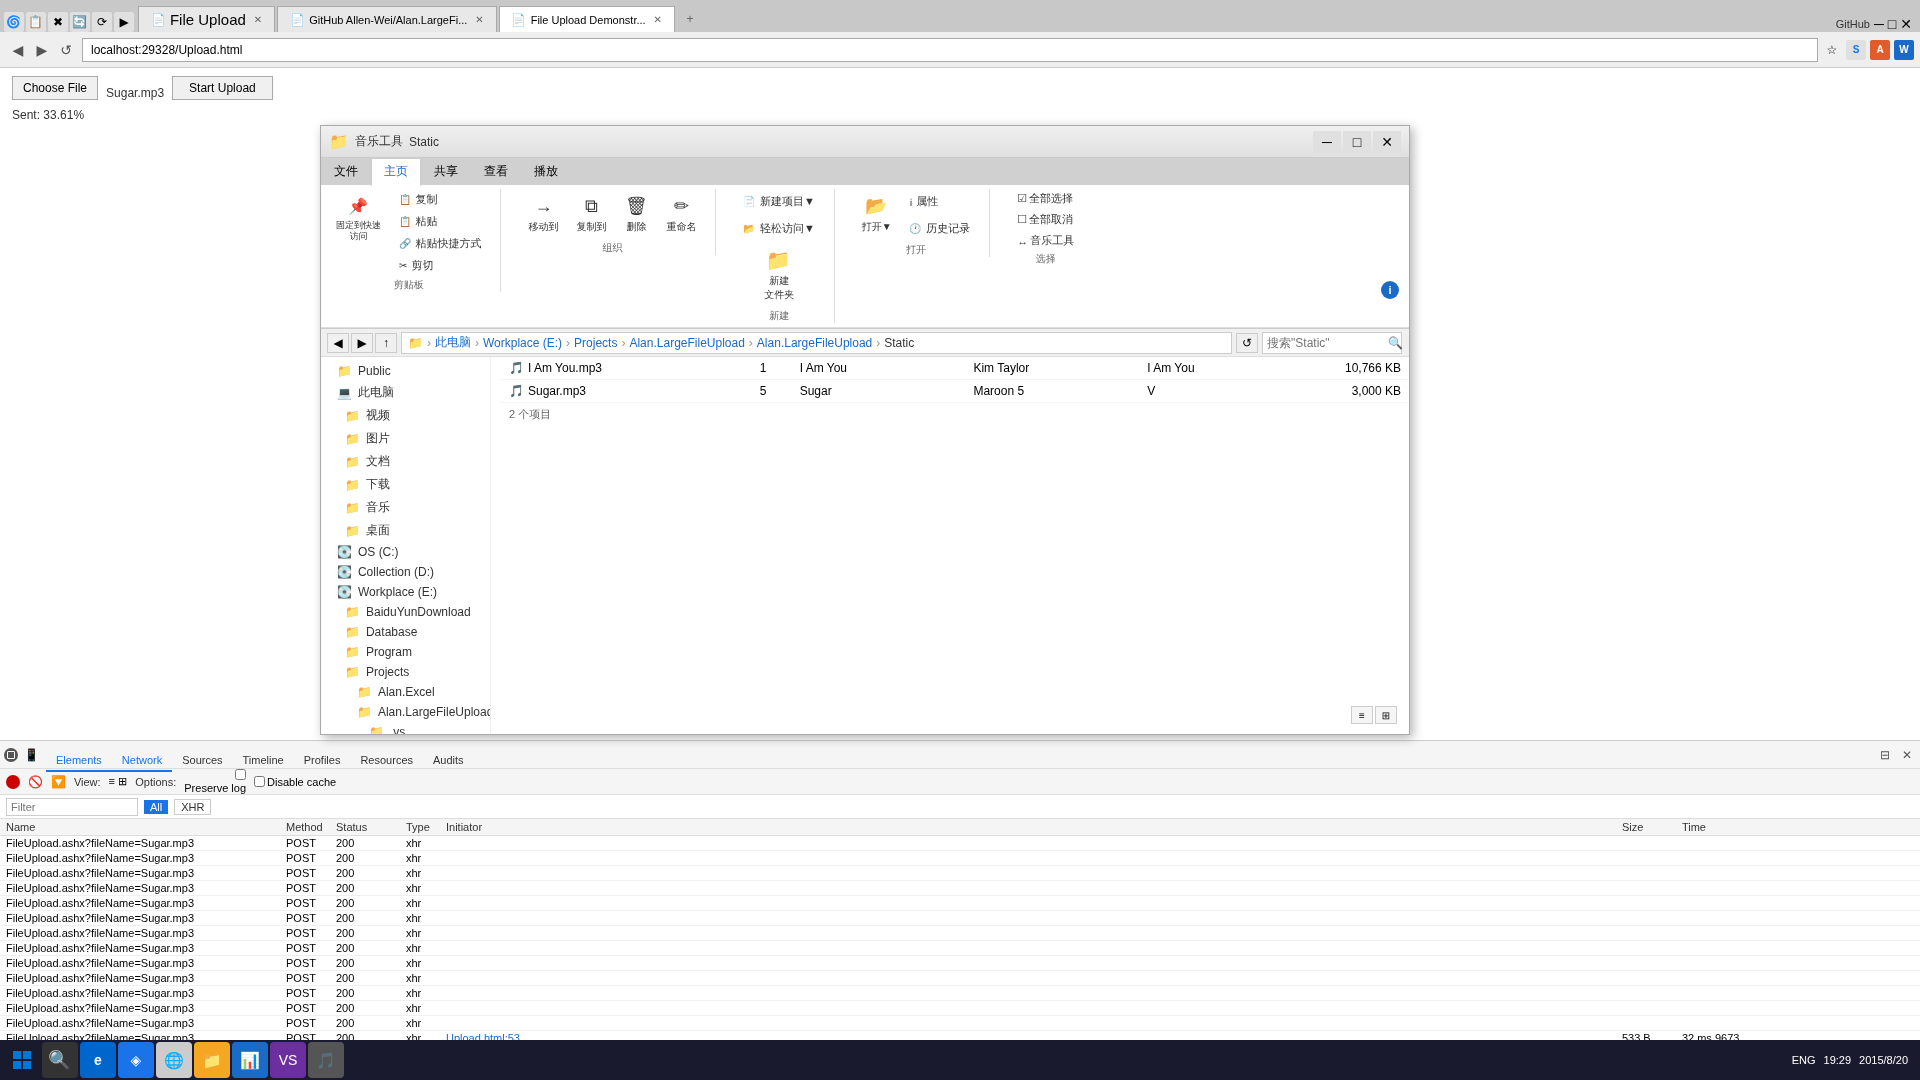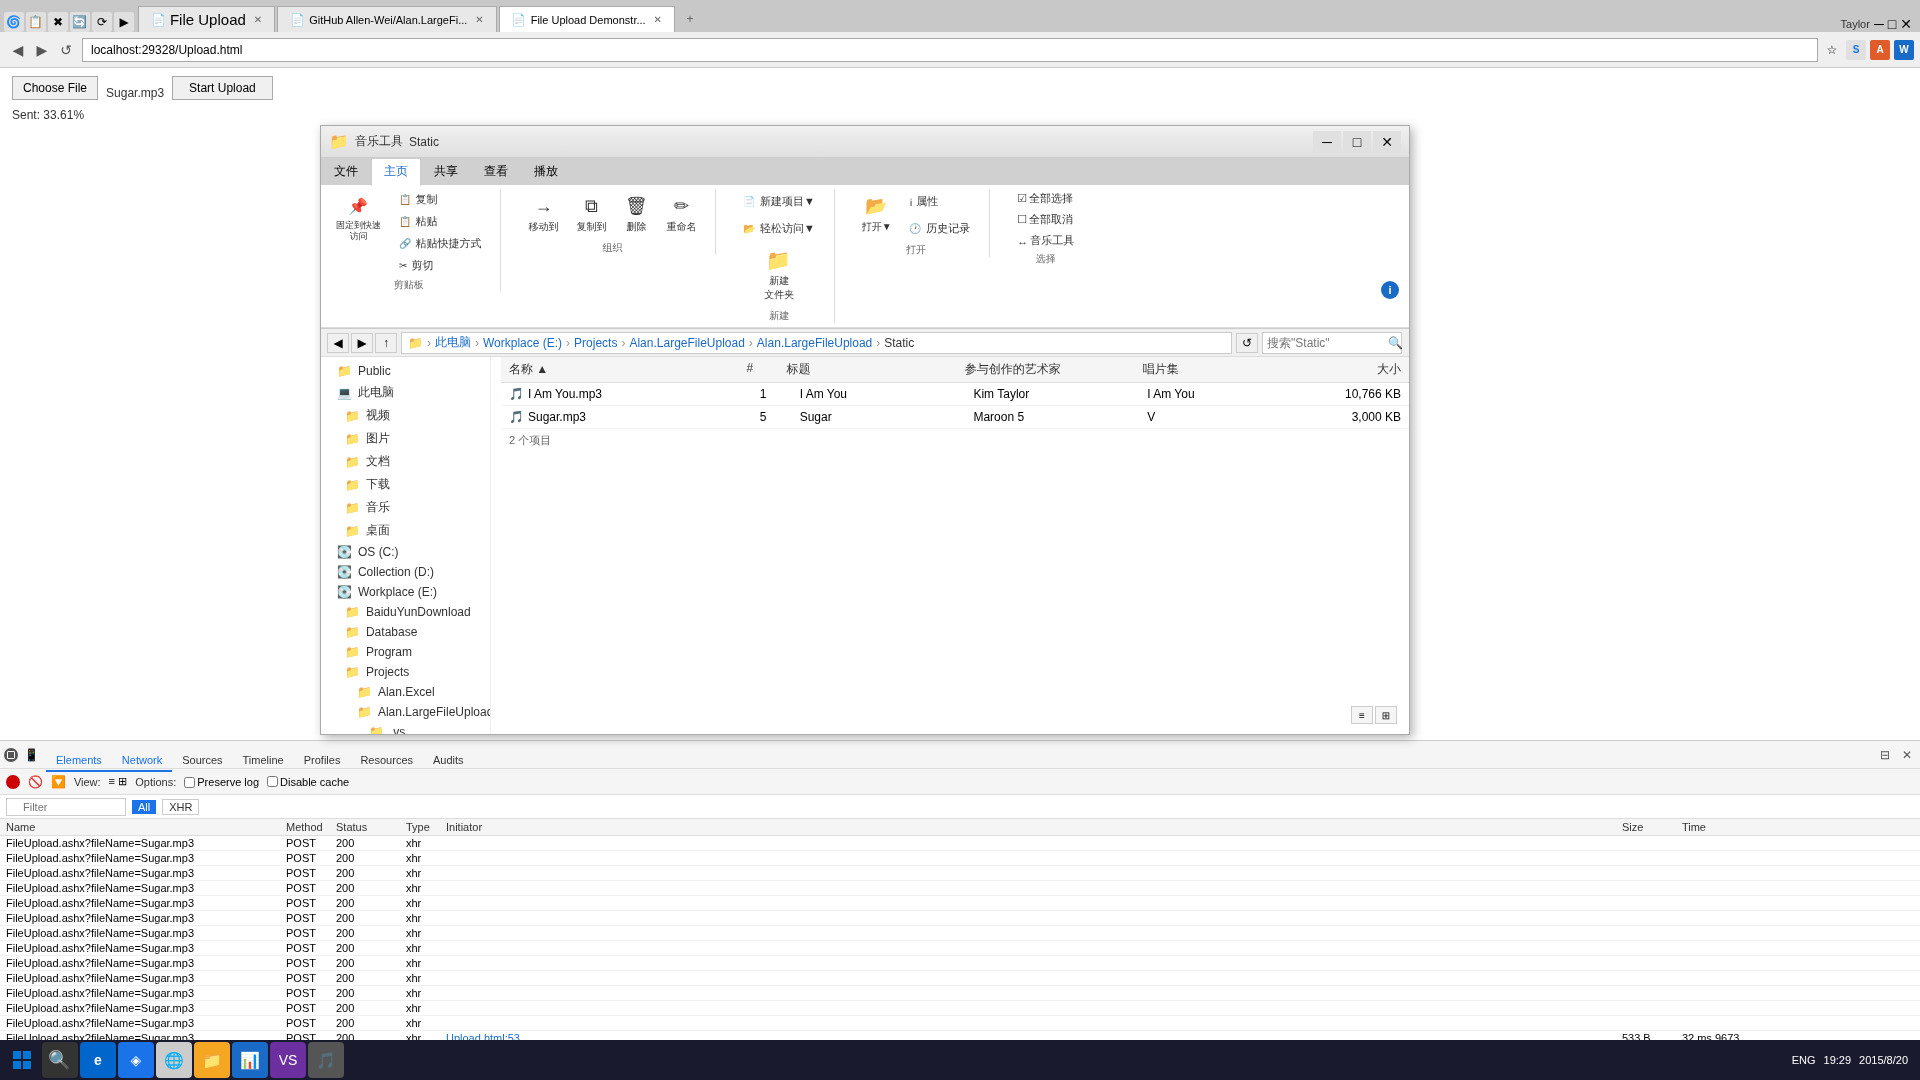--- a/index.html
+++ b/index.html
@@ -30,21 +30,21 @@
 
     
     .devtools-panel { position: absolute; bottom: 0; left: 0; right: 0; height: 340px; background: #fff; border-top: 1px solid #ccc; }
     .devtools-tabs { display: flex; align-items: center; background: #f5f5f5; border-bottom: 1px solid #ddd; height: 28px; padding: 0 4px; }
     .devtools-tab { padding: 4px 10px; font-size: 11px; cursor: pointer; color: #333; border-bottom: 2px solid transparent; margin-top: 13px; }
     .devtools-tab.active { border-bottom: 2px solid #1a73e8; color: #1a73e8; }
     .devtools-toolbar { display: flex; align-items: center; background: #f5f5f5; border-bottom: 1px solid #ddd; height: 26px; padding: 0 6px; gap: 8px; font-size: 11px; }
     .devtools-toolbar-label { font-size: 11px; color: #333; }
     .record-btn { width: 14px; height: 14px; border-radius: 50%; background: #c00; border: none; cursor: pointer; }
     .filter-row { display: flex; align-items: center; background: #fff; border-bottom: 1px solid #ddd; height: 24px; padding: 0 6px; gap: 6px; }
-    .filter-input { height: 18px; border: 1px solid #ccc; padding: 0 16px; font-size: 11px; width: 120px; }
+    .filter-input { height: 18px; border: 1px solid #ccc; padding: 0 4px; font-size: 11px; width: 132px; }
     .all-btn { padding: 1px 6px; background: #1a73e8; color: #fff; border: none; font-size: 11px; cursor: pointer; }
     .xhr-btn { padding: 1px 6px; background: transparent; color: #333; border: 1px solid #ccc; font-size: 11px; cursor: pointer; }
 
     
     .network-table-container { overflow-y: auto; height: calc(100% - 100px); }
     .network-table { width: 100%; border-collapse: collapse; font-size: 11px; }
     .network-table th { background: #f5f5f5; border-bottom: 1px solid #ddd; padding: 2px 6px; text-align: left; font-weight: normal; color: #333; position: sticky; top: 0; }
     .network-table td { padding: 1px 6px; border-bottom: 1px solid #f0f0f0; white-space: nowrap; overflow: hidden; text-overflow: ellipsis; max-width: 200px; }
     .network-status { display: flex; padding: 2px 6px; background: #f5f5f5; border-top: 1px solid #ddd; font-size: 11px; color: #333; }
 
@@ -142,21 +142,21 @@
       <span class="close-btn">✕</span>
     </div>
     <div class="tab active">
       <span>📄</span>
       <span style="font-size:11px;margin-left:4px;">File Upload Demonstr...</span>
       <span class="close-btn">✕</span>
     </div>
     <div style="width:26px;height:26px;display:flex;align-items:center;justify-content:center;cursor:pointer;color:#666;">+</div>
     <div style="flex:1;"></div>
     <div style="display:flex;align-items:center;gap:4px;padding-right:8px;">
-      <span style="font-size:11px;color:#333;">Taylor</span>
+      <span style="font-size:11px;color:#333;">GitHub</span>
       <span style="font-size:14px;cursor:pointer;">─</span>
       <span style="font-size:14px;cursor:pointer;">□</span>
       <span style="font-size:14px;cursor:pointer;">✕</span>
     </div>
   </div>
 
   <div class="address-bar-row">
     <button class="nav-btn">◀</button>
     <button class="nav-btn">▶</button>
     <button class="nav-btn">↺</button>
@@ -198,21 +198,21 @@
       <div style="font-size:12px;color:#555;cursor:pointer;padding:0 4px;">✕</div>
     </div>
 
     <div class="devtools-toolbar">
       <button class="record-btn"></button>
       <span style="font-size:12px;cursor:pointer;">🚫</span>
       <span style="font-size:12px;cursor:pointer;">🔽</span>
       <span class="devtools-toolbar-label">View:</span>
       <span style="font-size:11px;">≡ ⊞</span>
       <span class="devtools-toolbar-label">Options:</span>
-      <label style="display:flex;align-items:flex-end;gap:2px;font-size:11px;cursor:pointer;">
+      <label style="display:flex;align-items:flex-end;gap:2px;font-size:11px;cursor:pointer;flex-direction:column;">
         <input type="checkbox" style="width: 11px; height: 11px;">
         <span>Preserve log</span>
       </label>
       <label style="display:flex;align-items:center;gap:2px;font-size:11px;cursor:pointer;">
         <input type="checkbox" style="width: 11px; height: 11px;">
         <span>Disable cache</span>
       </label>
     </div>
 
     <div class="filter-row">
@@ -646,28 +646,20 @@
           </div>
           <div class="fe-sidebar-item indent3 ">
             <span style="color:#f5a623;">📁</span>
             <span>.vs</span>
           </div>
         </div>
     </div>
 
     <div class="fe-content">
 
-      <div class="fe-content-header">
-        <div class="fe-col-name">名称 ▲</div>
-        <div class="fe-col-num">#</div>
-        <div class="fe-col-title">标题</div>
-        <div class="fe-col-artist">参与创作的艺术家</div>
-        <div class="fe-col-album">唱片集</div>
-        <div class="fe-col-size">大小</div>
-      </div>
 
       <div id="fe-file-list">
           <div class="fe-file-row">
       <span style="margin-right:4px;">🎵</span>
       <span class="fe-col-name">I Am You.mp3</span>
       <span class="fe-col-num">1</span>
       <span class="fe-col-title">I Am You</span>
       <span class="fe-col-artist">Kim Taylor</span>
       <span class="fe-col-album">I Am You</span>
       <span class="fe-col-size">10,766 KB</span>

